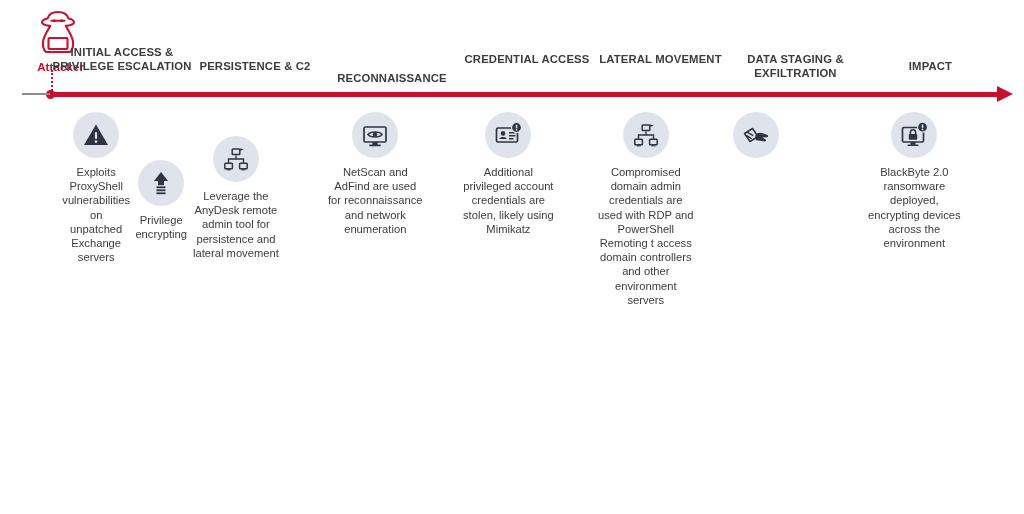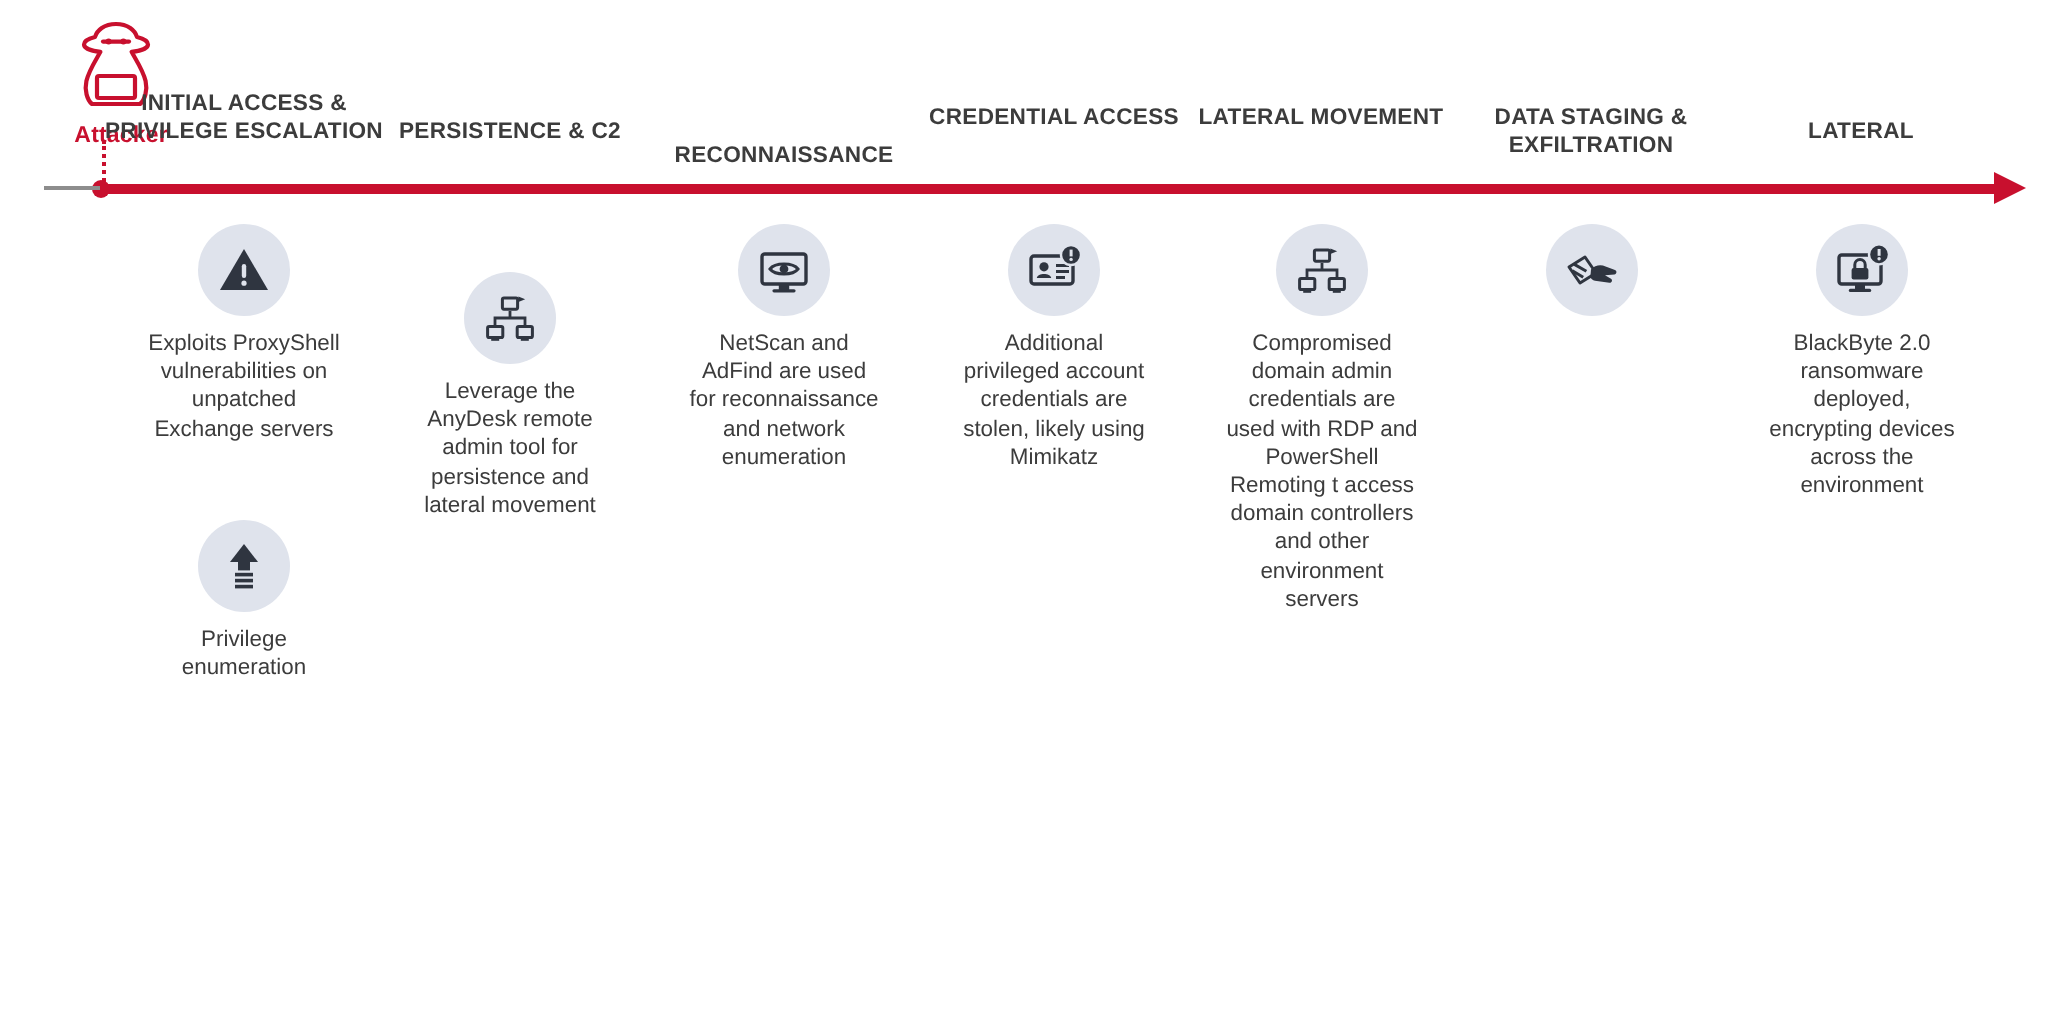--- a/index.html
+++ b/index.html
@@ -91,21 +91,20 @@
     line-height: 13.5px;
     color: #3c3c3c;
     letter-spacing: .15px;
   }
 
   
   .column {
     position: absolute;
     top: 112px;
     display: flex;
-    flex-direction: column;
     align-items: center;
     justify-content: space-between;
   }
   .step {
     display: flex;
     flex-direction: column;
     align-items: center;
     margin-bottom: 14px;
   }
   .step-icon {
@@ -157,21 +156,21 @@
 ACCESS &amp; PRIVILEGE
 ESCALATION</div>
 <div class="phase-header" style="left:185px; width:140px; top:60px;">PERSISTENCE &amp; C2</div>
 <div class="phase-header" style="left:318px; width:148px; top:72px;">RECONNAISSANCE</div>
 <div class="phase-header" style="left:458px; width:138px; top:53px;">CREDENTIAL
 ACCESS</div>
 <div class="phase-header" style="left:593px; width:135px; top:53px;">LATERAL
 MOVEMENT</div>
 <div class="phase-header" style="left:723px; width:145px; top:53px;">DATA STAGING &amp;
 EXFILTRATION</div>
-<div class="phase-header" style="left:863px; width:135px; top:60px;">LATERAL</div>
+<div class="phase-header" style="left:863px; width:135px; top:60px;">IMPACT</div>
 
 <div class="column" style="left:57px; width:130px;">
   <div class="step">
     <span class="step-icon">
       <svg width="30" height="30" viewBox="0 0 30 30">
         <path d="M15 4.5 L27 25 L3 25 Z" fill="#2f3540"></path>
         <rect x="13.9" y="12" width="2.2" height="7" rx="1.1" fill="#dfe3ec"></rect>
         <circle cx="15" cy="21.6" r="1.3" fill="#dfe3ec"></circle>
       </svg>
     </span>
@@ -186,21 +185,21 @@
         <g fill="#2f3540">
           <path d="M15 4 L22 13 L8 13 Z"></path>
           <rect x="12" y="13" width="6" height="4.2"></rect>
           <rect x="10.5" y="18.4" width="9" height="1.8"></rect>
           <rect x="10.5" y="21.4" width="9" height="1.8"></rect>
           <rect x="10.5" y="24.4" width="9" height="1.8"></rect>
         </g>
       </svg>
     </span>
     <span class="step-text">Privilege
-enumeration</span>
+encrypting</span>
   </div>
 </div>
 
 <div class="column" style="left:193px; width:124px;">
   <div class="step" style="margin-top:24px;">
     <span class="step-icon">
       <svg width="30" height="30" viewBox="0 0 30 30">
         <g stroke="#2f3540" stroke-width="1.4" fill="none">
           <path d="M15 11.5 L15 15 M7.5 19 L7.5 15 L22.5 15 L22.5 19"></path>
         </g>

